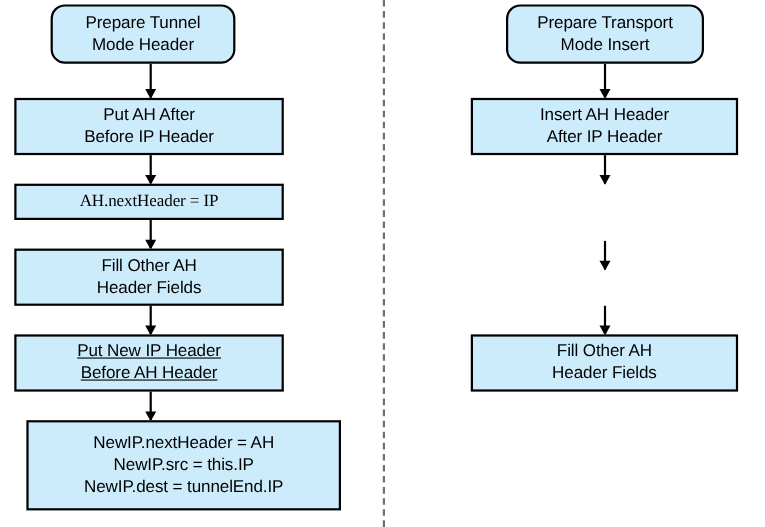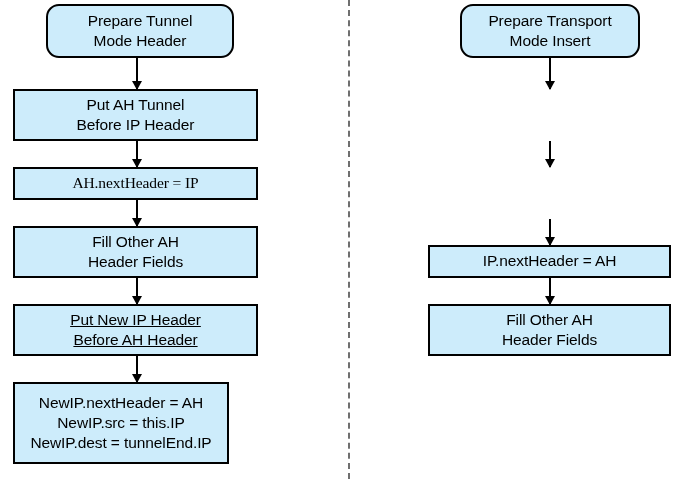--- a/index.html
+++ b/index.html
@@ -59,61 +59,62 @@
     height: 479px;
     width: 0;
     border-left: 2px dashed #6f6f6f;
   }
 </style>
 </head>
 <body>
 
 <div id="diagram">
 
-  <div class="node rounded" style="left:46px; top:4px; width:188px; height:54px;">Prepare Tunnel
+  <div class="node rounded" style="left:46px; top:4px; width:168px; height:54px;">Prepare Tunnel
 Mode Header</div>
 
   <div class="arrow" style="left:136px; top:58px; height:31px;"></div>
 
-  <div class="node" style="left:13px; top:89px; width:245px; height:52px;">Put AH Tunnel
+  <div class="node" style="left:13px; top:89px; width:245px; height:52px;">Put AH After
 Before IP Header</div>
 
   <div class="arrow" style="left:136px; top:141px; height:26px;"></div>
 
   <div class="node" style="left:13px; top:167px; width:245px; height:33px;font-family:Liberation Serif, serif;">AH.nextHeader = IP</div>
 
   <div class="arrow" style="left:136px; top:200px; height:26px;"></div>
 
   <div class="node" style="left:13px; top:226px; width:245px; height:52px;">Fill Other AH
 Header Fields</div>
 
   <div class="arrow" style="left:136px; top:278px; height:26px;"></div>
 
   <div class="node" style="left:13px; top:304px; width:245px; height:52px;text-decoration:underline;">Put New IP Header
 Before AH Header</div>
 
   <div class="arrow" style="left:136px; top:356px; height:26px;"></div>
 
-  <div class="node" style="left:13px; top:382px; width:216px; height:82px;">NewIP.nextHeader = AH
+  <div class="node" style="left:24px; top:382px; width:286px; height:82px;">NewIP.nextHeader = AH
 NewIP.src = this.IP
 NewIP.dest = tunnelEnd.IP</div>
 
   <div class="divider" style="left:348px;"></div>
 
   <div class="node rounded" style="left:460px; top:4px; width:180px; height:54px;">Prepare Transport
 Mode Insert</div>
 
   <div class="arrow" style="left:549px; top:58px; height:31px;"></div>
 
+  <div class="node" style="left:428px; top:89px; width:243px; height:52px;">Insert AH Header
+After IP Header</div>
 
   <div class="arrow" style="left:549px; top:141px; height:26px;"></div>
 
 
   <div class="arrow" style="left:549px; top:219px; height:26px;"></div>
 
-  <div class="node" style="left:428px; top:245px; width:243px; height:33px;">IP.nextHeader = AH</div>
 
   <div class="arrow" style="left:549px; top:278px; height:26px;"></div>
 
   <div class="node" style="left:428px; top:304px; width:243px; height:52px;">Fill Other AH
 Header Fields</div>
 
 </div>
 
 </body></html>

